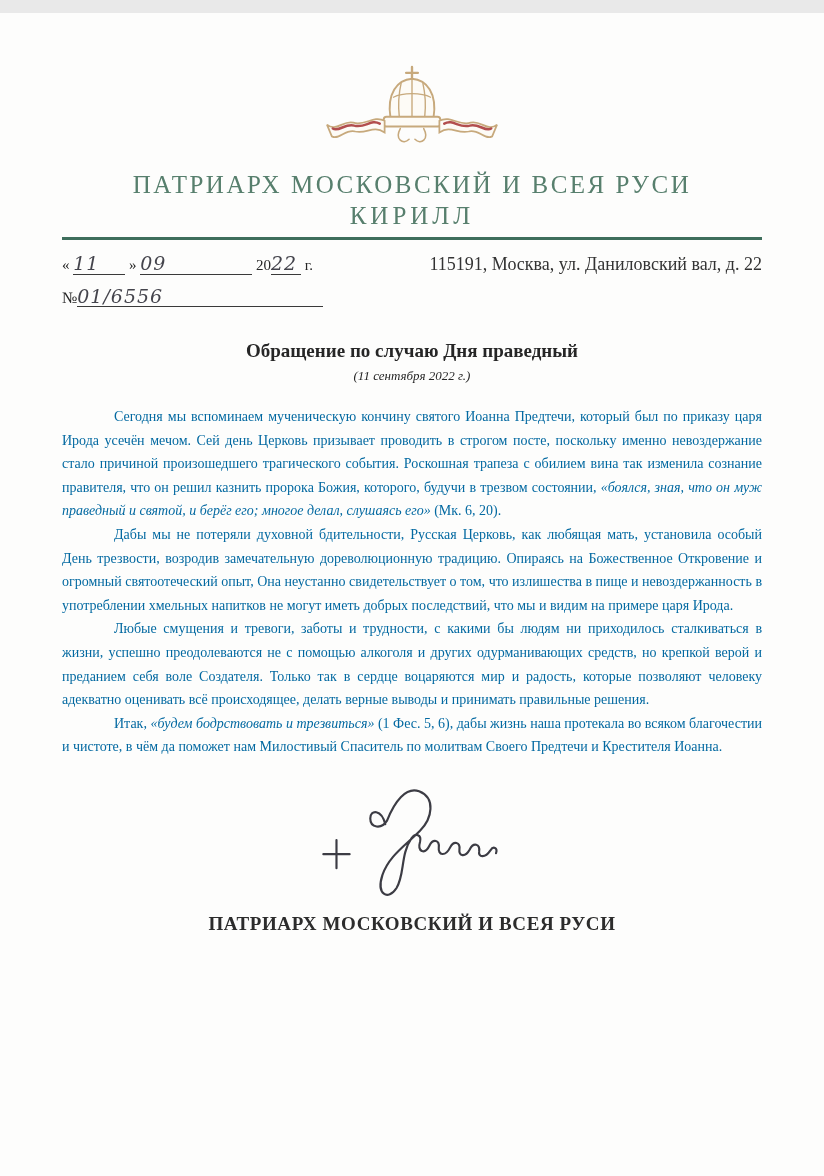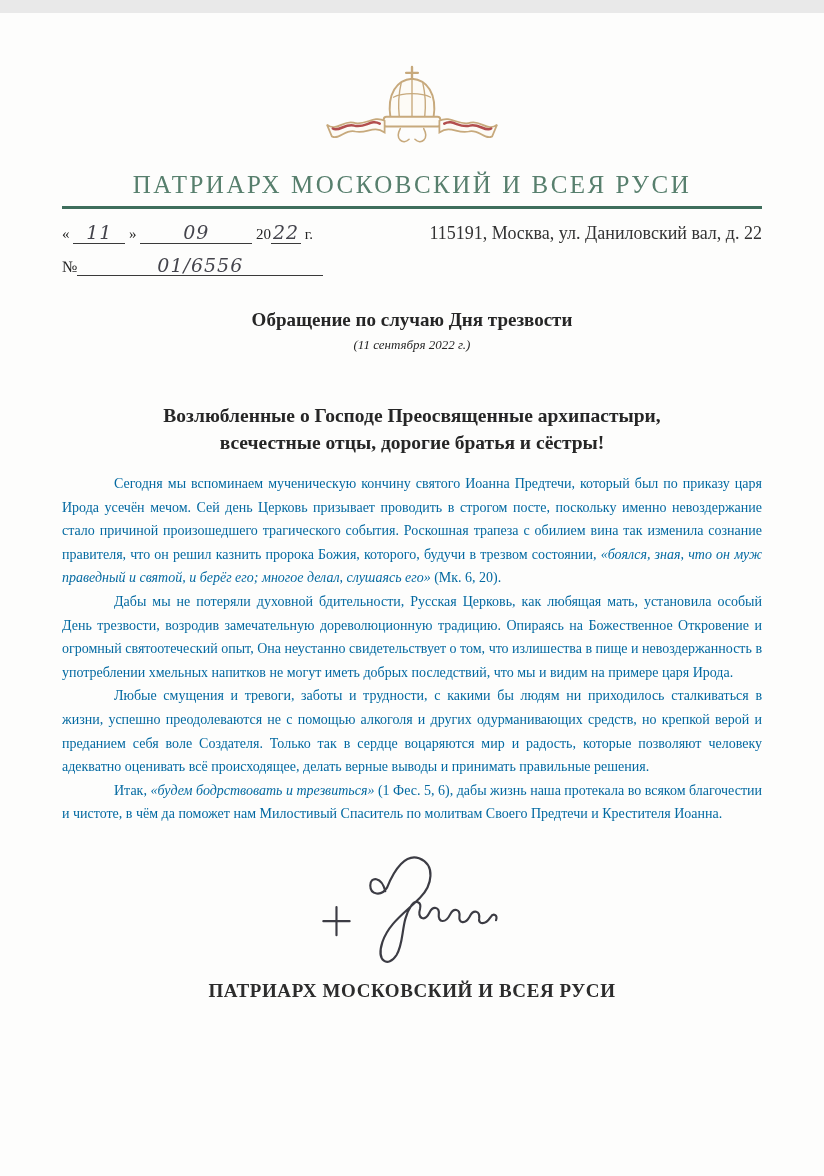--- a/index.html
+++ b/index.html
@@ -52,21 +52,20 @@
   .hand {
     font-style: italic;
     font-family: "DejaVu Serif", serif;
     color: #44444c;
     font-size: 19px;
     letter-spacing: 1px;
   }
   .blank {
     display: inline-block;
     border-bottom: 1.5px solid #3a3a3a;
-    text-align: center;
     line-height: 17px;
   }
   .blank-day   { width: 52px; }
   .blank-month { width: 112px; }
   .blank-year  { width: 30px; }
   .address { font-size: 18px; color: #333; }
 
   .number-row { margin-top: 13px; font-size: 16px; }
   .blank-number { width: 246px; }
 
@@ -137,20 +136,21 @@
           <g transform="translate(180,0) scale(-1,1)">
             <path d="M62 58 C50 52 42 64 30 60 C20 57 12 70 3 62 L8 74 C16 78 22 66 32 69 C44 72 50 62 62 70 Z" fill="#fdfbf6" stroke-width="1.8"></path>
             <path d="M57 61 C48 56 42 66 31 63 C22 60 15 70 9 66" stroke="#b24e4e" stroke-width="2.6"></path>
           </g>
         </g>
       </svg>
     </div>
 
     <div class="org-name">
       <div class="org-line1">ПАТРИАРХ МОСКОВСКИЙ И ВСЕЯ РУСИ</div>
+      <div class="org-line2">КИРИЛЛ</div>
     </div>
 
     <hr class="rule">
 
     <div class="meta-row">
       <div class="date-left">
         <span>«</span>
         <span class="blank blank-day"><span class="hand">11</span></span>
         <span>»</span>
         <span class="blank blank-month"><span class="hand">09</span></span>
@@ -158,28 +158,24 @@
         <span>г.</span>
       </div>
       <div class="address">115191, Москва, ул. Даниловский вал, д. 22</div>
     </div>
 
     <div class="number-row">
       <span>№</span><span class="blank blank-number"><span class="hand">01/6556</span></span>
     </div>
 
     <div class="title-block">
-      <div class="doc-title">Обращение по случаю Дня трезвости</div>
+      <div class="doc-title">Обращение по случаю Дня праведный</div>
       <div class="doc-subtitle">(11 сентября 2022 г.)</div>
     </div>
 
-    <div class="salutation">
-      <div>Возлюбленные о Господе Преосвященные архипастыри,</div>
-      <div>всечестные отцы, дорогие братья и сёстры!</div>
-    </div>
 
     <div class="body-text">
       <p><span>Сегодня мы вспоминаем мученическую кончину святого Иоанна Предтечи, который был по приказу царя Ирода усечён мечом. Сей день Церковь призывает проводить в строгом посте, поскольку именно невоздержание стало причиной произошедшего трагического события. Роскошная трапеза с обилием вина так изменила сознание правителя, что он решил казнить пророка Божия, которого, будучи в трезвом состоянии, </span><span class="q">«боялся, зная, что он муж праведный и святой, и берёг его; многое делал, слушаясь его»</span><span> (Мк. 6, 20).</span></p>
       <p><span>Дабы мы не потеряли духовной бдительности, Русская Церковь, как любящая мать, установила особый День трезвости, возродив замечательную дореволюционную традицию. Опираясь на Божественное Откровение и огромный святоотеческий опыт, Она неустанно свидетельствует о том, что излишества в пище и невоздержанность в употреблении хмельных напитков не могут иметь добрых последствий, что мы и видим на примере царя Ирода.</span></p>
       <p><span>Любые смущения и тревоги, заботы и трудности, с какими бы людям ни приходилось сталкиваться в жизни, успешно преодолеваются не с помощью алкоголя и других одурманивающих средств, но крепкой верой и преданием себя воле Создателя. Только так в сердце воцаряются мир и радость, которые позволяют человеку адекватно оценивать всё происходящее, делать верные выводы и принимать правильные решения.</span></p>
       <p><span>Итак, </span><span class="q">«будем бодрствовать и трезвиться»</span><span> (1 Фес. 5, 6), дабы жизнь наша протекала во всяком благочестии и чистоте, в чём да поможет нам Милостивый Спаситель по молитвам Своего Предтечи и Крестителя Иоанна.</span></p>
     </div>
 
     <div class="signature-wrap">
       <svg width="235" height="122" viewBox="0 0 230 130" aria-hidden="true">

